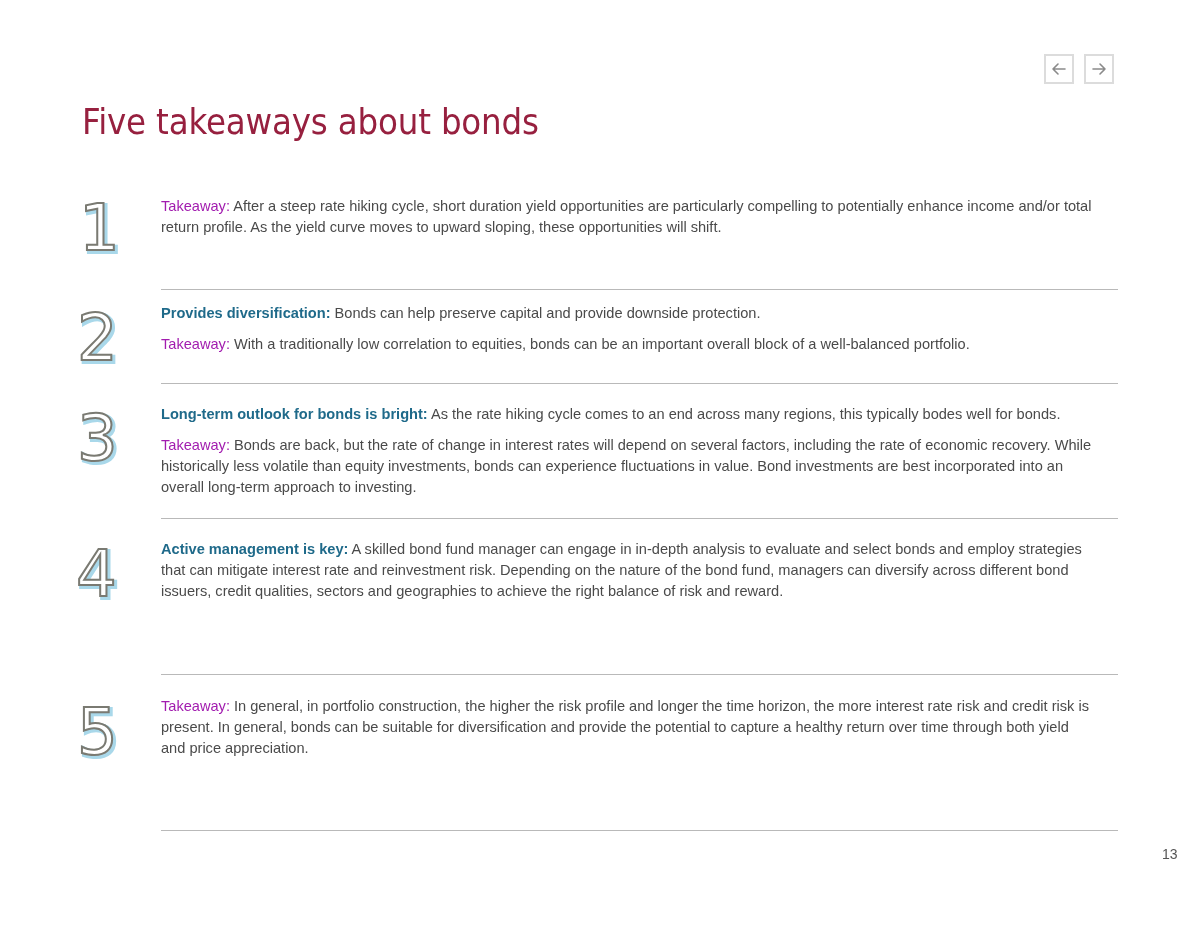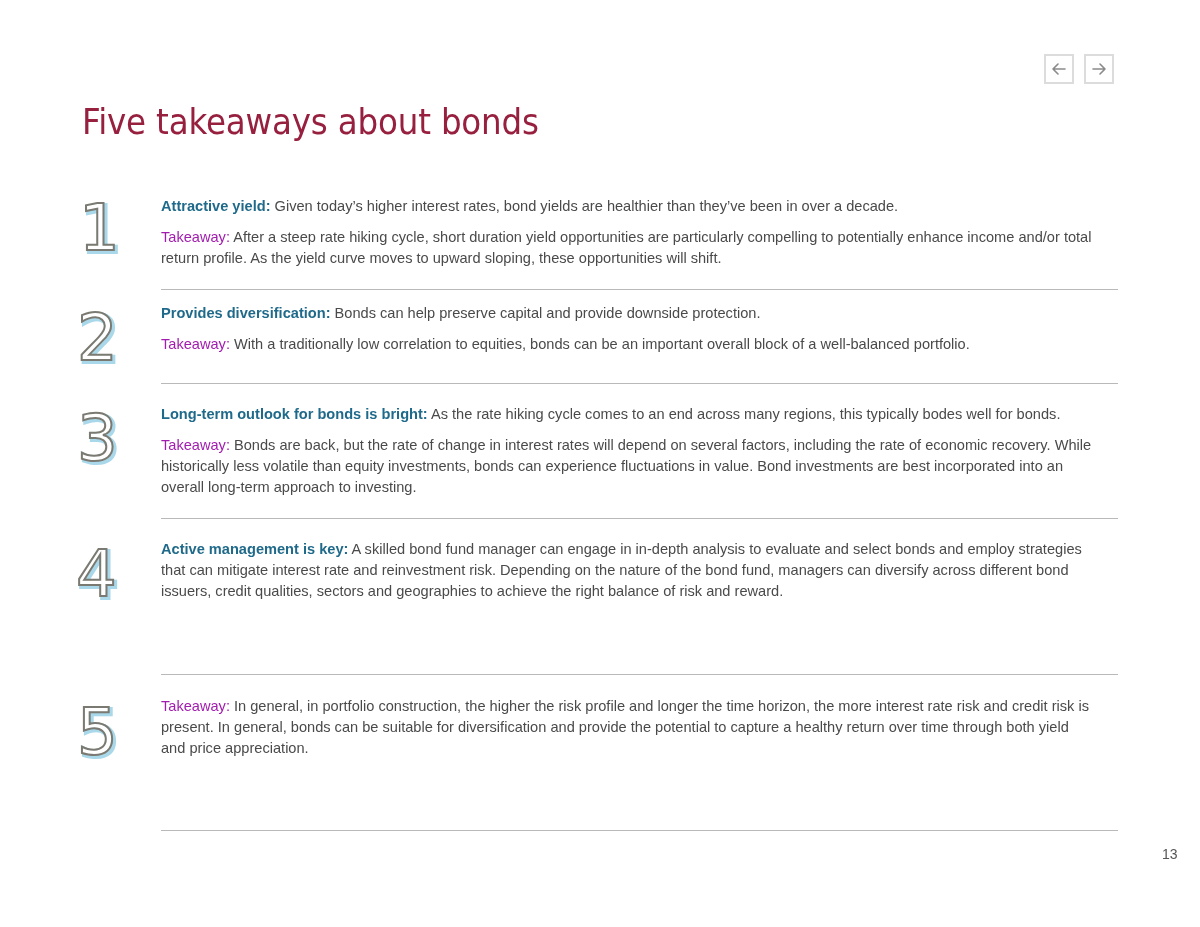--- a/index.html
+++ b/index.html
@@ -42,21 +42,20 @@
 <h1 class="title">Five takeaways about bonds</h1>
 
 <div class="item">
   <div class="num" style="top:194px">
     <svg viewBox="0 0 52 64">
         <text x="5" y="58" fill="none" stroke="#a9d8ea" stroke-width="4">1</text>
         <text x="3" y="56" fill="#fff" stroke="#7a7a72" stroke-width="2">1</text>
       </svg>
   </div>
   <div class="content" style="top:196px">
-    <p><span class="heading">Attractive yield:</span><span> Given today’s higher interest rates, bond yields are healthier than they’ve been in over a decade.</span></p>
     <p><span class="takeaway-label">Takeaway:</span><span> After a steep rate hiking cycle, short duration yield opportunities are particularly compelling to potentially enhance income and/or total return profile. As the yield curve moves to upward sloping, these opportunities will shift.</span></p>
   </div>
 </div>
 <div class="divider" style="top:289px"></div>
 
 <div class="item">
   <div class="num" style="top:304px">
     <svg viewBox="0 0 52 64">
         <text x="3" y="58" fill="none" stroke="#a9d8ea" stroke-width="4">2</text>
         <text x="1" y="56" fill="#fff" stroke="#7a7a72" stroke-width="2">2</text>

